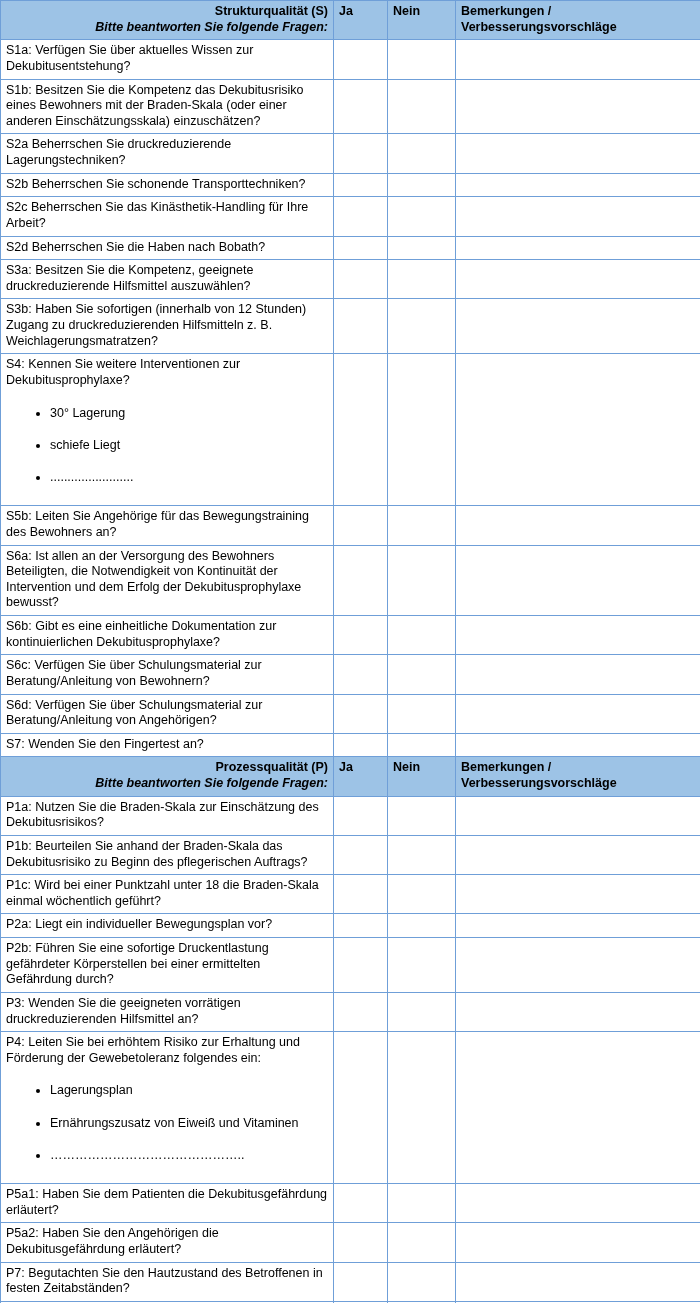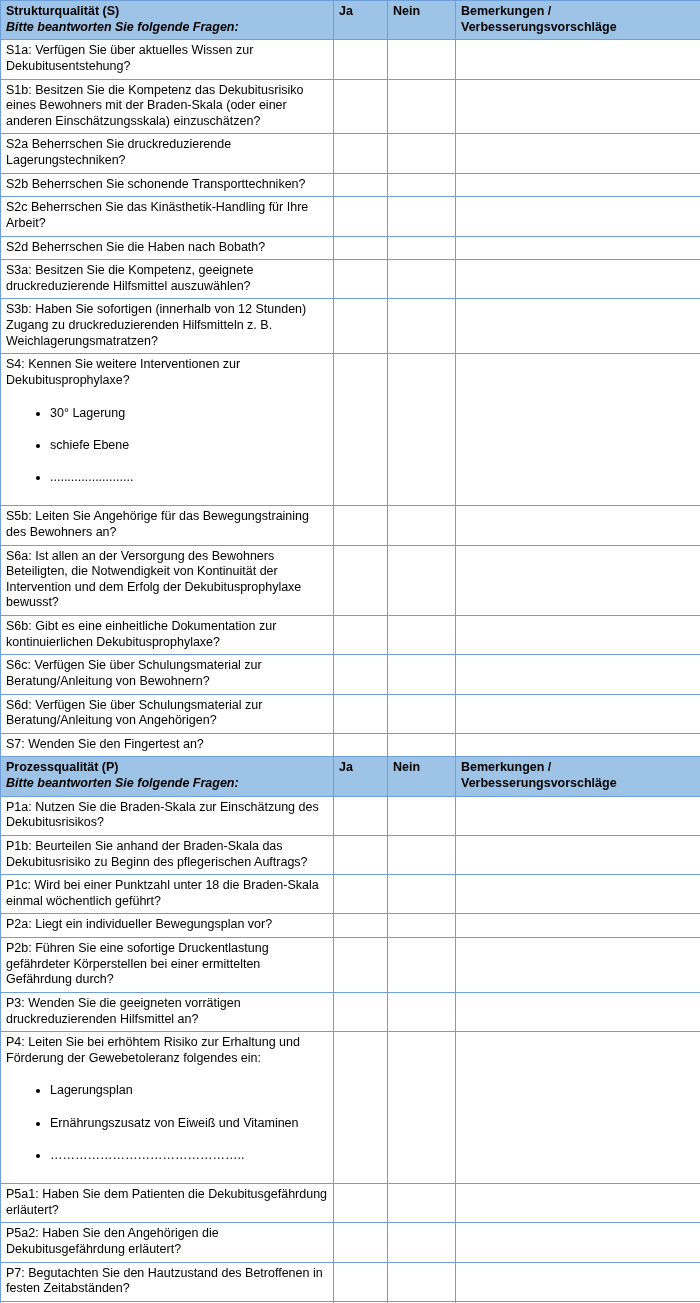--- a/index.html
+++ b/index.html
@@ -28,20 +28,21 @@
     padding: 3px 5px 4px 5px;
     font-size: 12.5px;
     line-height: 1.25;
   }
   tr.header-row td {
     background: #9dc3e6;
     font-weight: bold;
   }
   tr.header-row td.q-cell {
     font-weight: bold;
+    text-align: right;
   }
   .sub-italic {
     font-style: italic;
     font-weight: bold;
     display: block;
   }
   .head-line {
     display: block;
   }
   ul.opts {
@@ -146,21 +147,21 @@
         </td>
         <td class="answer-cell">&nbsp;</td>
         <td class="answer-cell">&nbsp;</td>
         <td class="remarks-cell">&nbsp;</td>
       </tr>
       <tr>
         <td>
           <span class="q-text">S4: Kennen Sie weitere Interventionen zur Dekubitusprophylaxe?</span>
           <ul class="opts">
             <li>30° Lagerung</li>
-            <li>schiefe Ebene</li>
+            <li>schiefe Liegt</li>
             <li>........................</li>
           </ul>
         </td>
         <td class="answer-cell">&nbsp;</td>
         <td class="answer-cell">&nbsp;</td>
         <td class="remarks-cell">&nbsp;</td>
       </tr>
       <tr>
         <td>
           <span class="q-text">S5b: Leiten Sie Angehörige für das Bewegungstraining des Bewohners an?</span>

